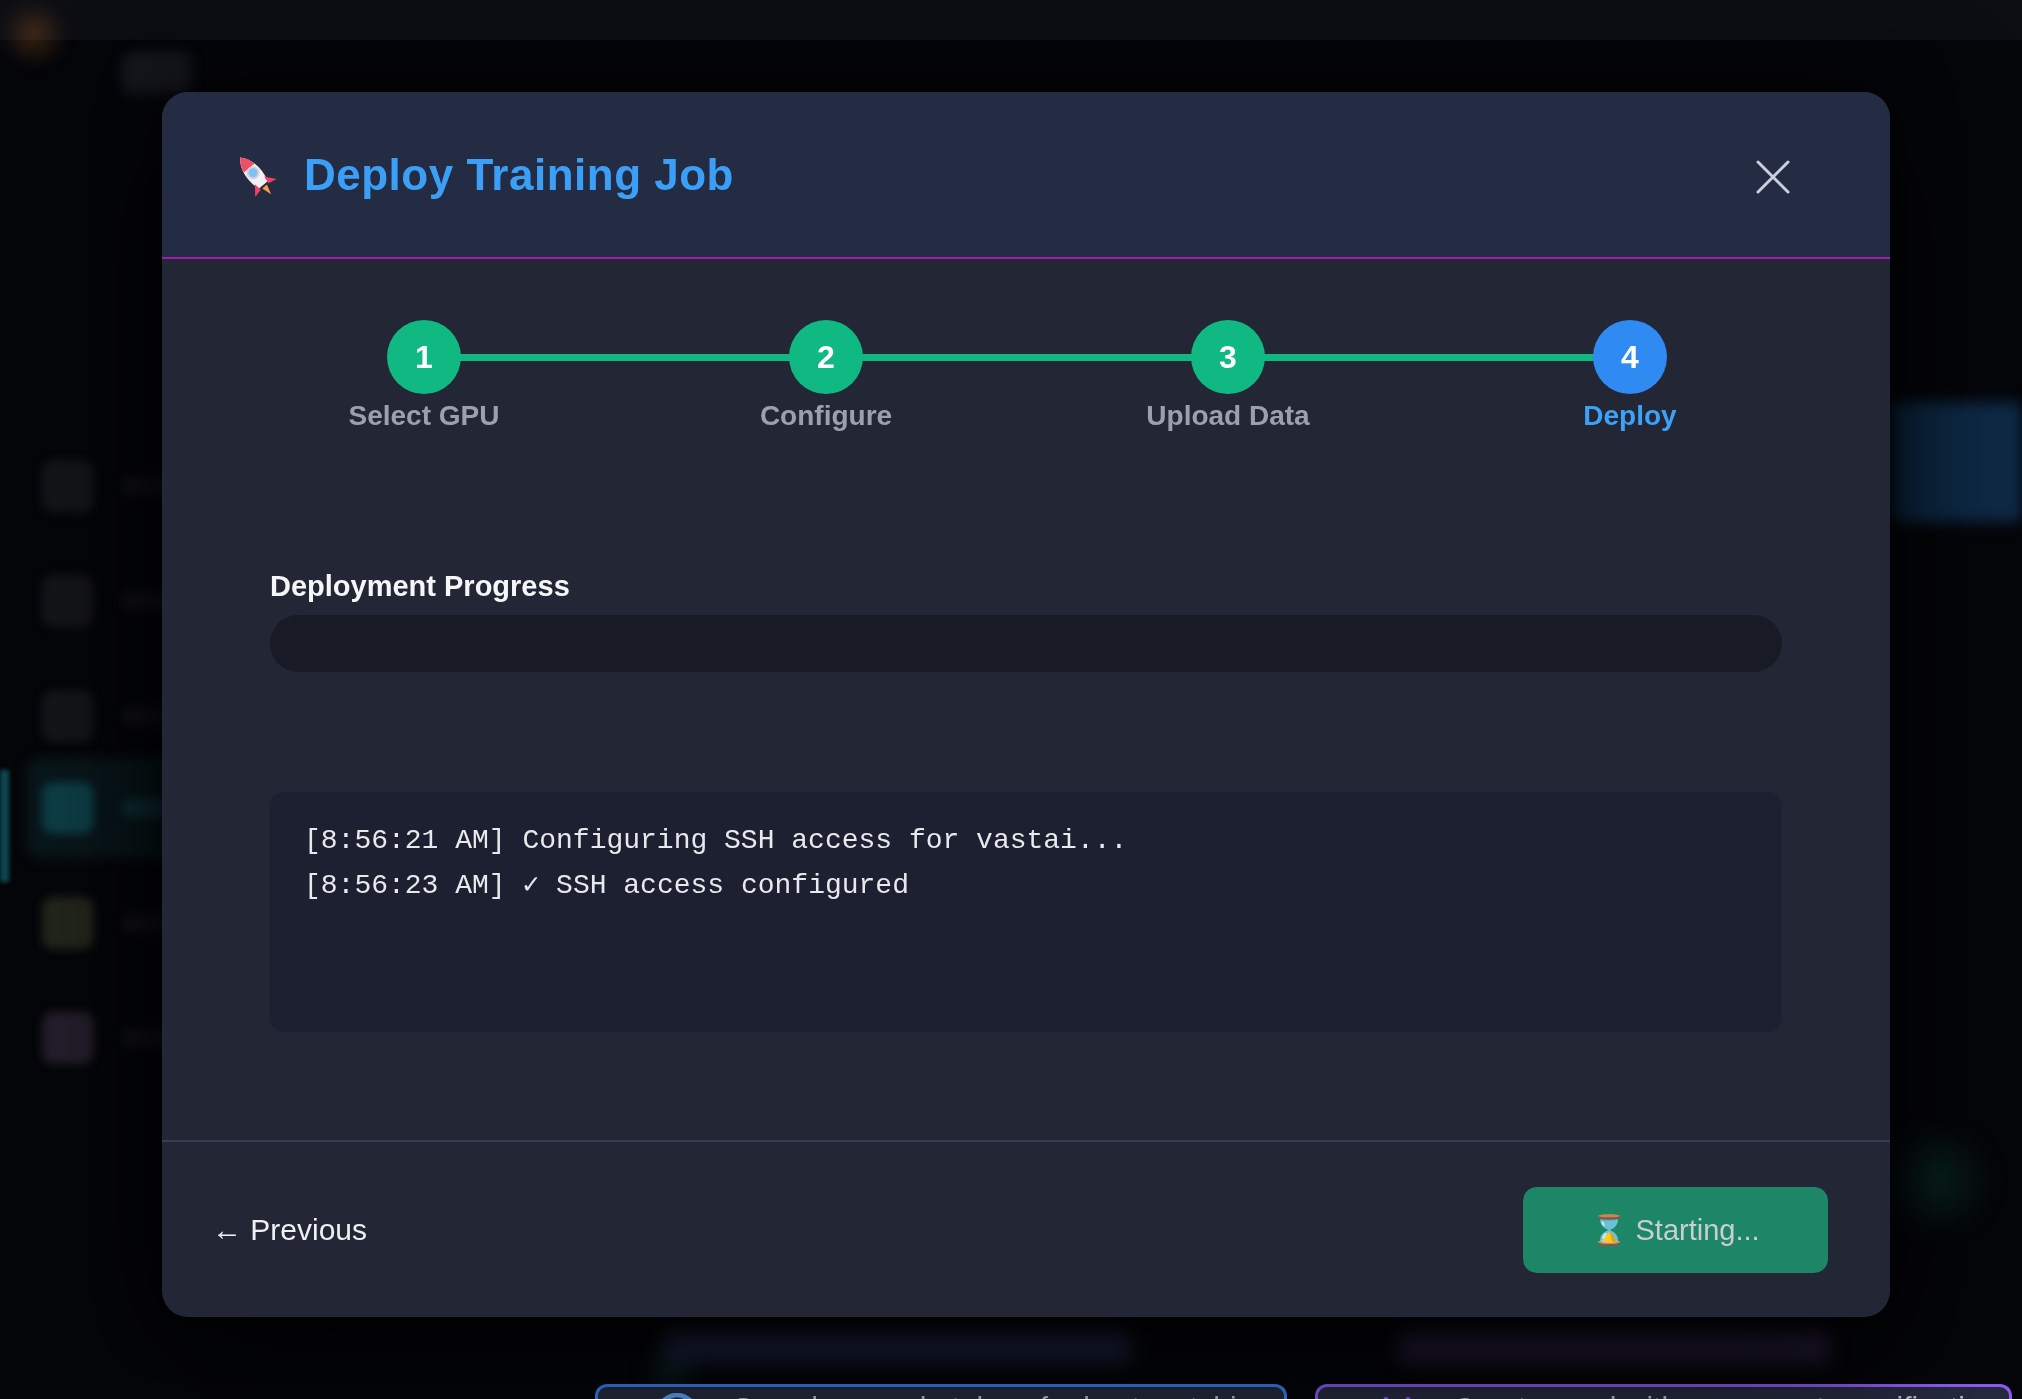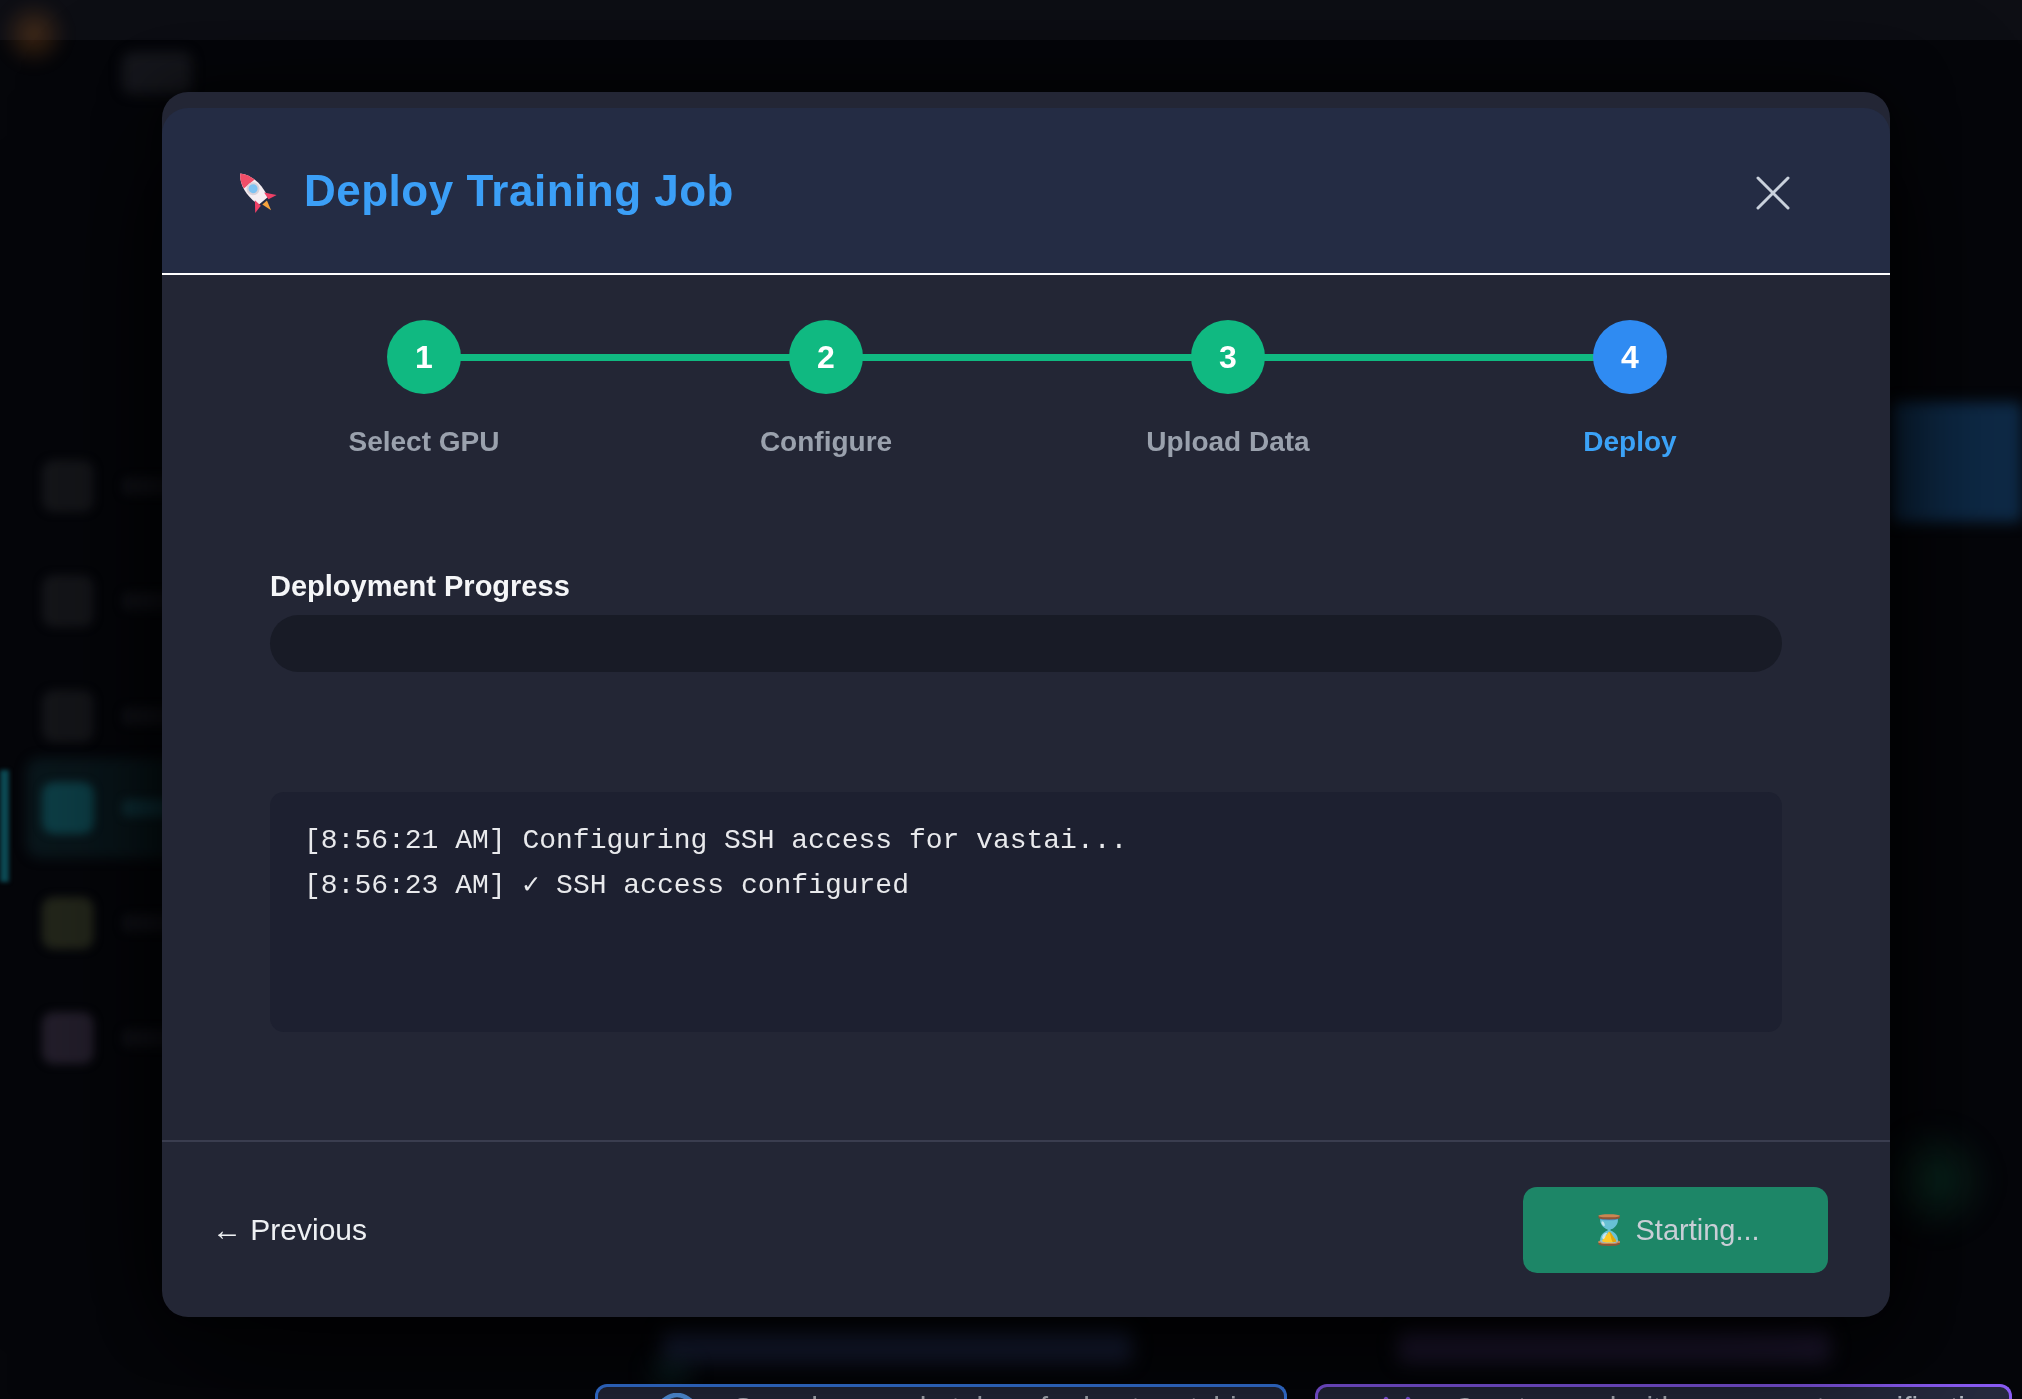--- a/index.html
+++ b/index.html
@@ -38,39 +38,39 @@
     background:#262a3e; display:flex; align-items:flex-start; padding:4px 0 0 55px; }
   .bg-card.left{ left:595px; width:692px; border:3px solid #3b82f6; border-bottom:none; }
   .bg-card.right{ left:1315px; width:697px; border:3px solid #8b5cf6; border-bottom:none; }
   .bg-card .card-icon{ width:48px; height:40px; flex:0 0 auto; margin-top:2px; }
   .bg-card .card-text{ font-size:30px; color:#b9bec8; margin-left:32px; white-space:nowrap; }
 
   
   .modal{ position:absolute; left:162px; top:92px; width:1728px; height:1225px;
     background:#232635; border-radius:26px;
     box-shadow:0 40px 140px rgba(0,0,0,.8), 0 0 60px rgba(0,0,0,.6); }
-  .modal-header{ position:absolute; left:0; top:16px; width:100%; height:167px;
-    background:#242c44; border-radius:26px 26px 0 0; border-bottom:2px solid #ffffff;
+  .modal-header{ position:absolute; left:0; top:0; width:100%; height:167px;
+    background:#242c44; border-radius:26px 26px 0 0; border-bottom:2px solid #a21caf;
     display:flex; align-items:center; padding:0 0 0 66px; }
   .rocket{ width:54px; height:54px; margin-right:22px; flex:0 0 auto; }
   .modal-title{ font-size:44px; font-weight:bold; color:#3b9ff7; letter-spacing:.5px; }
   .close-btn{ position:absolute; right:94px; top:62px; width:46px; height:46px;
     background:none; border:none; cursor:pointer; }
 
   
   .stepper{ position:absolute; left:108px; top:228px; width:1512px; height:140px; }
   .connector{ position:absolute; left:154px; top:34px; width:1206px; height:7px;
     background:#10b981; border-radius:4px; }
   .step{ position:absolute; width:300px; text-align:center; top:0; }
   .step .circle{ width:74px; height:74px; border-radius:50%; margin:0 auto;
     display:flex; align-items:center; justify-content:center; position:relative;
     font-size:32px; font-weight:bold; color:#fff; }
   .step--done .circle{ background:#10b981; }
   .step--active .circle{ background:#2f8bf2; }
-  .step .step-label{ margin-top:32px; font-size:28px; font-weight:600; color:#9aa1ad; }
+  .step .step-label{ margin-top:6px; font-size:28px; font-weight:600; color:#9aa1ad; }
   .step--active .step-label{ color:#3ba2f7; }
   .step1{ left:4px; } .step2{ left:406px; } .step3{ left:808px; } .step4{ left:1210px; }
 
   
   .section-heading{ position:absolute; left:108px; top:478px; font-size:29px;
     font-weight:bold; color:#f5f6f8; }
   .progress-track{ position:absolute; left:108px; top:523px; width:1512px; height:57px;
     border-radius:29px; background:#181b26; overflow:hidden; }
   .progress-fill{ height:100%; background:#10b981; border-radius:29px; }
   .status-text{ position:absolute; left:108px; top:628px; width:1512px; text-align:center;

